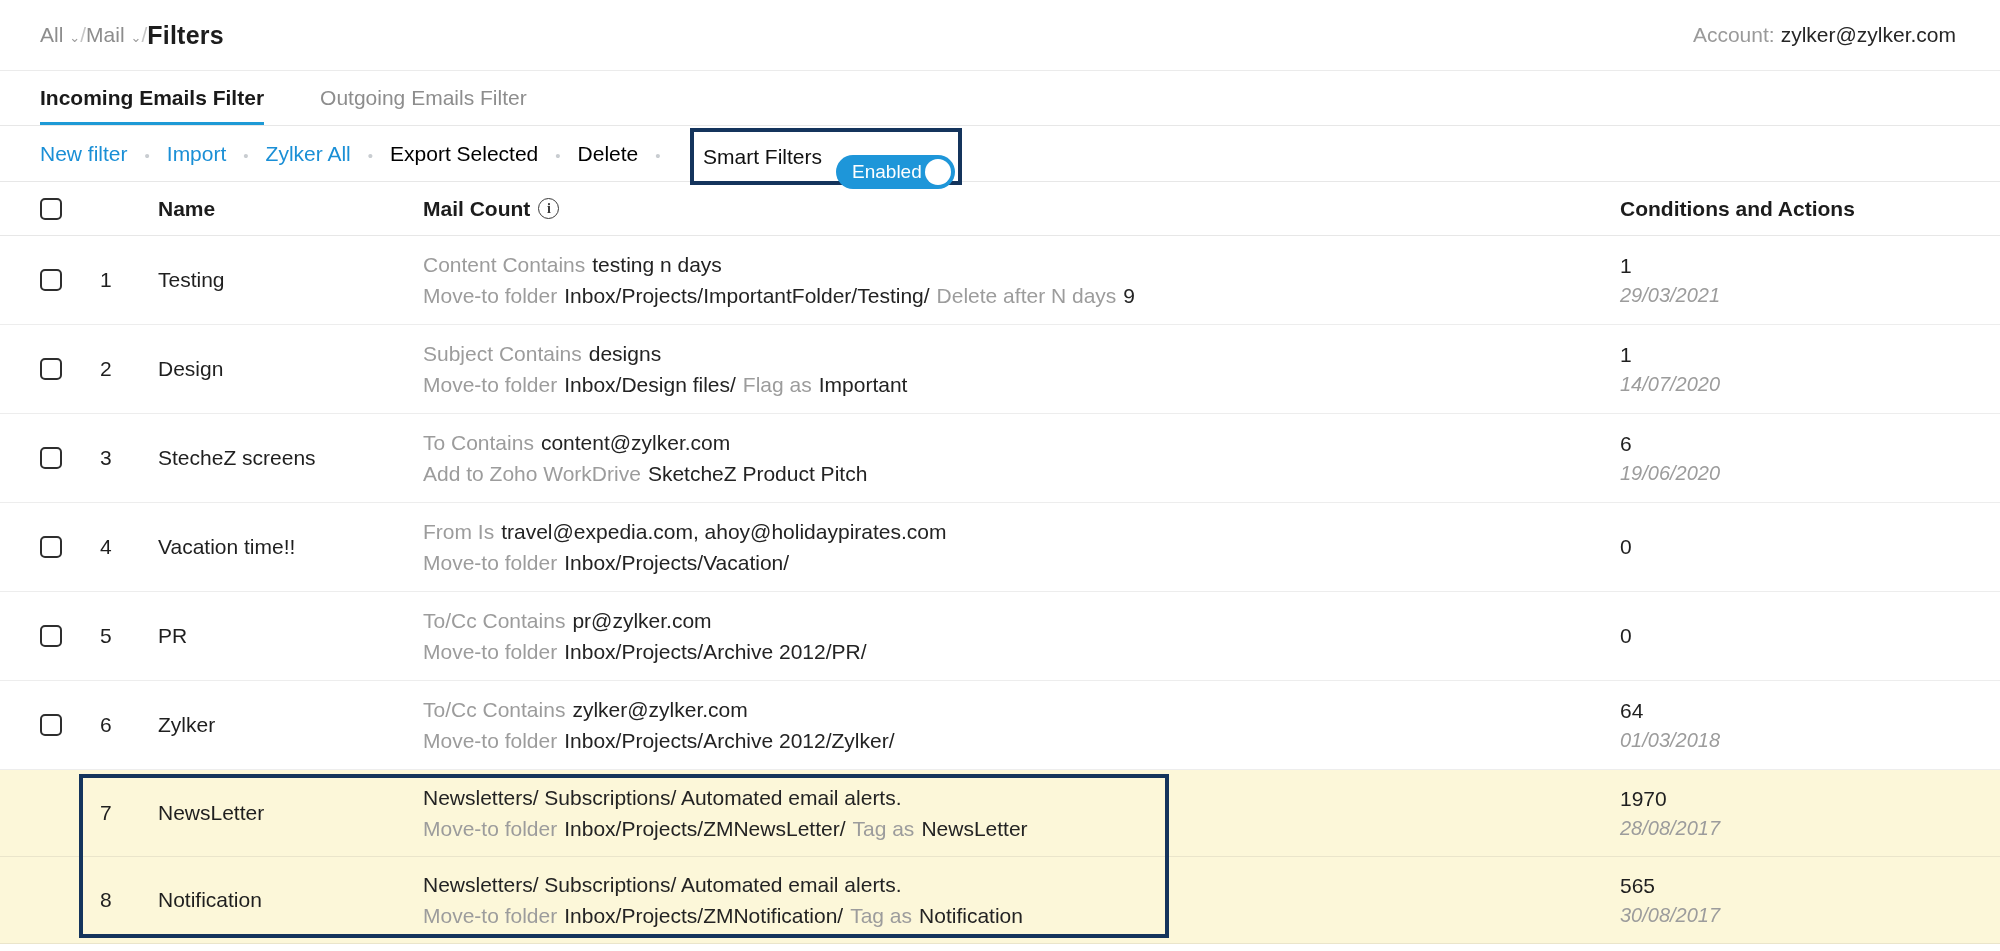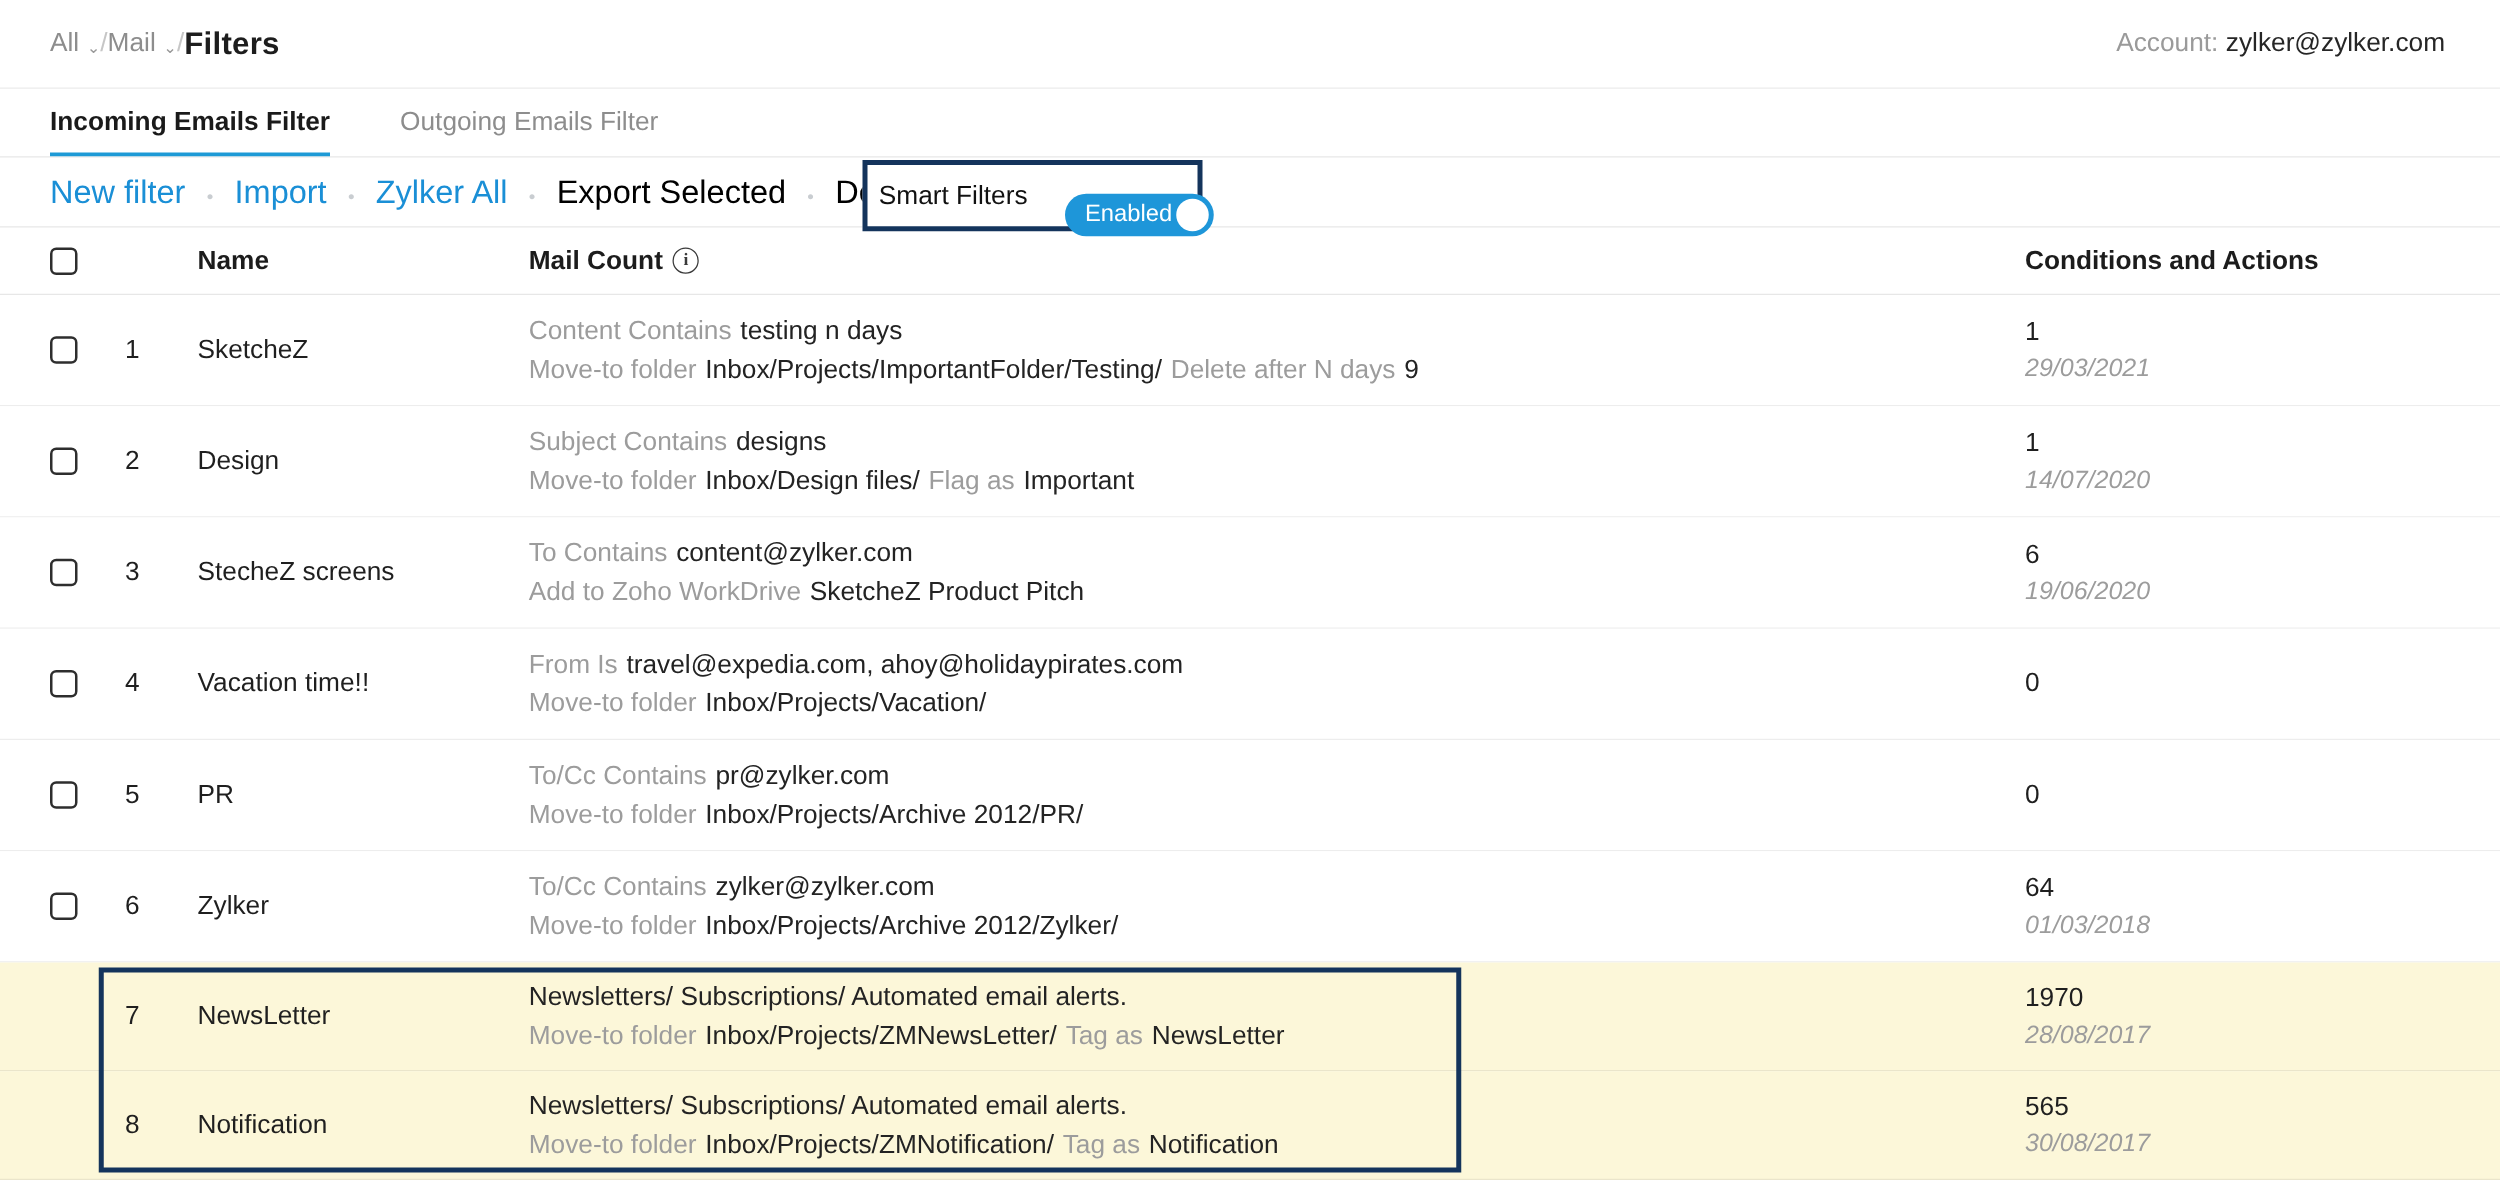--- a/index.html
+++ b/index.html
@@ -22,26 +22,26 @@
   
   .tabsbar { height:55px; display:flex; align-items:stretch; padding-left:40px; gap:56px;
              border-bottom:1px solid #e7e7e7; }
   .tab { display:flex; align-items:center; font-size:21px; color:#8d8d8d; cursor:pointer;
          border-bottom:3px solid transparent; padding-top:2px; }
   .tab.active { color:#1a1a1a; font-weight:700; border-bottom-color:#1e9ad6; }
 
   
   .toolbar { height:56px; display:flex; align-items:center; padding-left:40px;
              border-bottom:1px solid #e7e7e7; position:relative; }
-  .tb-link { font-size:26px; color:#1a8fd6; cursor:pointer; white-space:nowrap; }
+  .tb-link { font-size:21px; color:#1a8fd6; cursor:pointer; white-space:nowrap; }
   .tb-link.disabled { color:#000000; cursor:default; }
   .tb-dot { color:#c9cdd1; font-size:15px; margin:0 17px; }
   .sf-box { position:absolute; left:690px; top:2px; height:57px; width:272px;
             border:4px solid #14345c; background:#fff; display:flex; align-items:center;
-            gap:30px; padding:0 10px 0 9px; z-index:5; }
+            gap:14px; padding:0 10px 0 9px; z-index:5; }
   .sf-label { font-size:21px; color:#111; white-space:nowrap; }
   .toggle { width:119px; height:34px; background:#1e96d9; border-radius:17px; position:relative;
             display:flex; align-items:center; cursor:pointer; flex:none;margin-top:30px; }
   .toggle-text { color:#fff; font-size:19px; padding-left:16px; }
   .toggle-knob { position:absolute; right:4px; top:4px; width:26px; height:26px;
                  border-radius:50%; background:#fff; }
 
   
   .grid { display:grid; grid-template-columns:60px 58px 265px 1197px 1fr; padding-left:40px; }
   .thead { height:54px; border-bottom:1px solid #e7e7e7; align-items:center; }
@@ -121,21 +121,21 @@
     </div>
     <div class="th">Conditions and Actions</div>
   </div>
 
   <div id="rows">
   <div class="grid row">
     <div class="cell-cb">
           <span class="cb"></span>
         </div>
     <div class="cell-num">1</div>
-    <div class="cell-name">SketcheZ</div>
+    <div class="cell-name">Testing</div>
     <div class="cell-cond">
       <div class="cond-line1"><span class="seg lbl">Content Contains</span><span class="seg val">testing n days</span></div>
       <div class="cond-line2"><span class="seg lbl">Move-to folder</span><span class="seg val">Inbox/Projects/ImportantFolder/Testing/</span><span class="seg lbl">Delete after N days</span><span class="seg val">9</span></div>
     </div>
     <div class="cell-count">
       <div class="count">1</div>
       <div class="date">29/03/2021</div>
     </div>
   </div>
 

